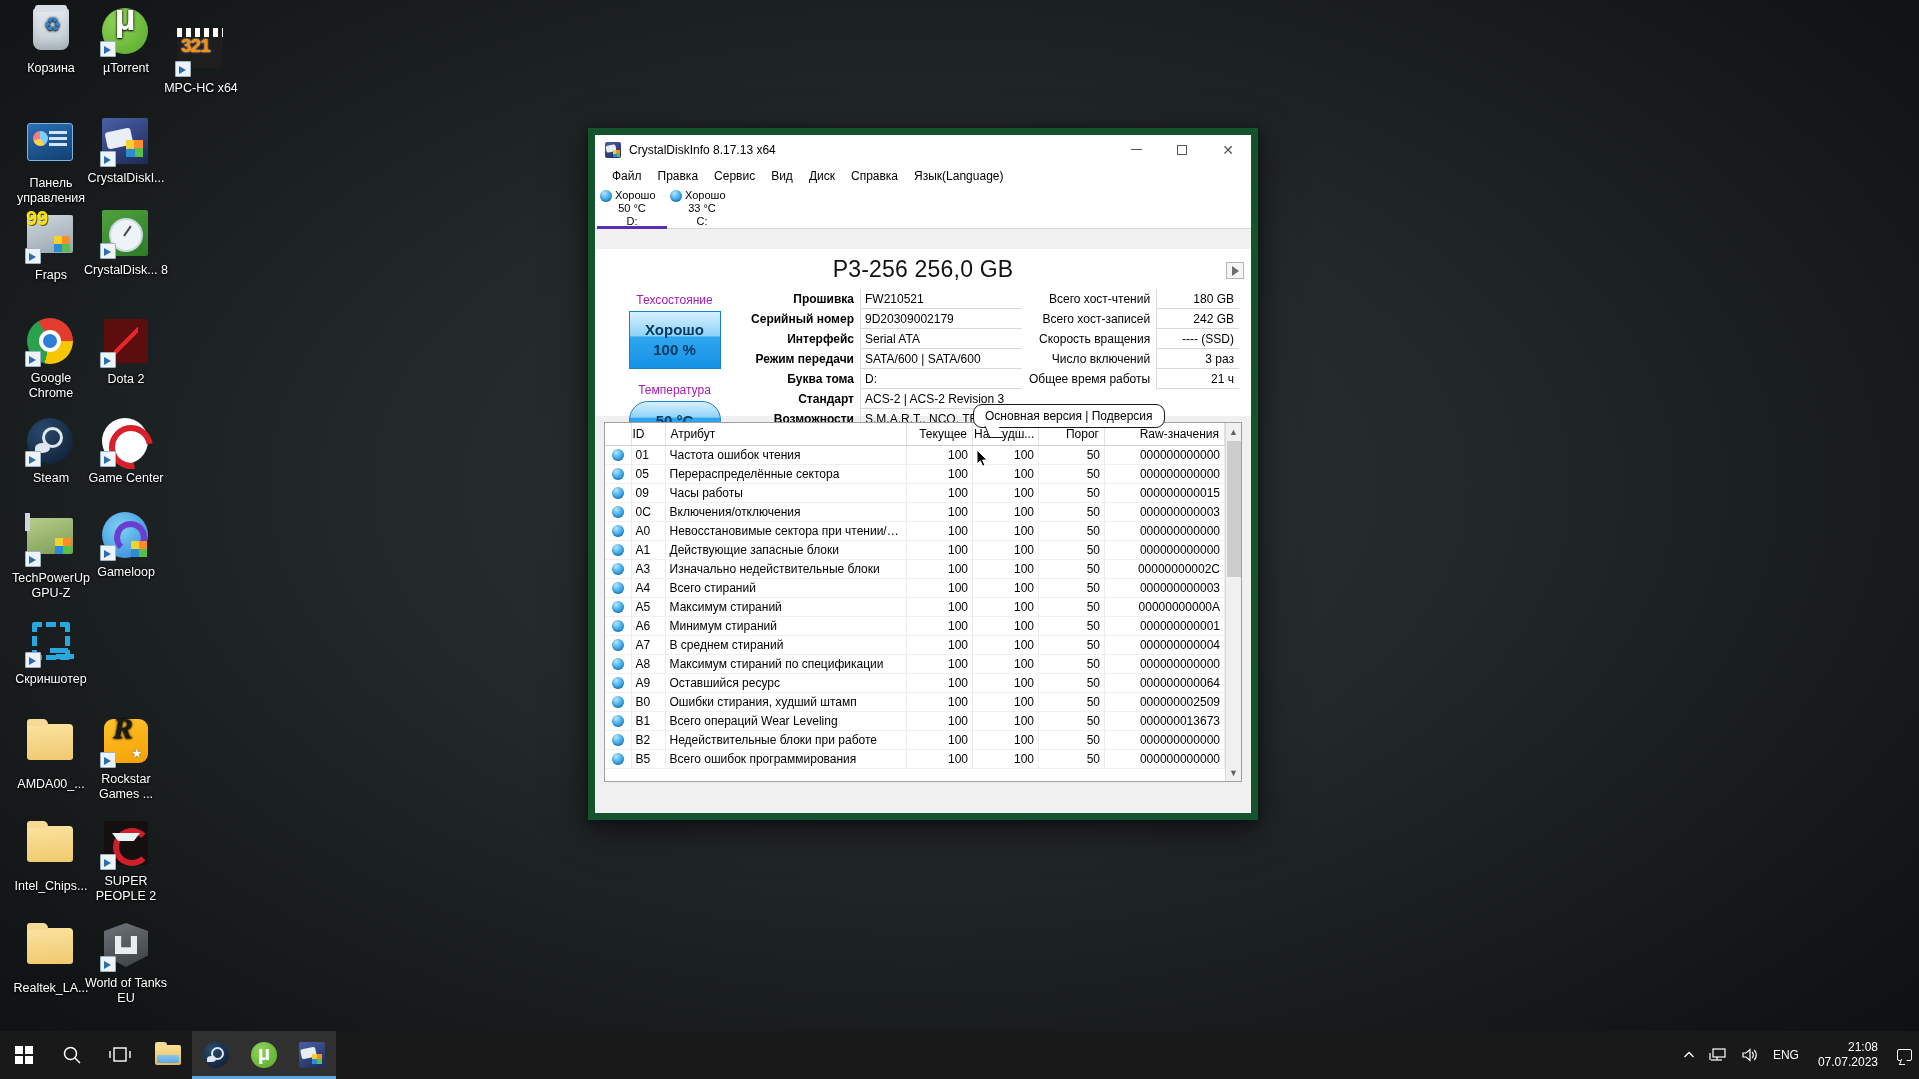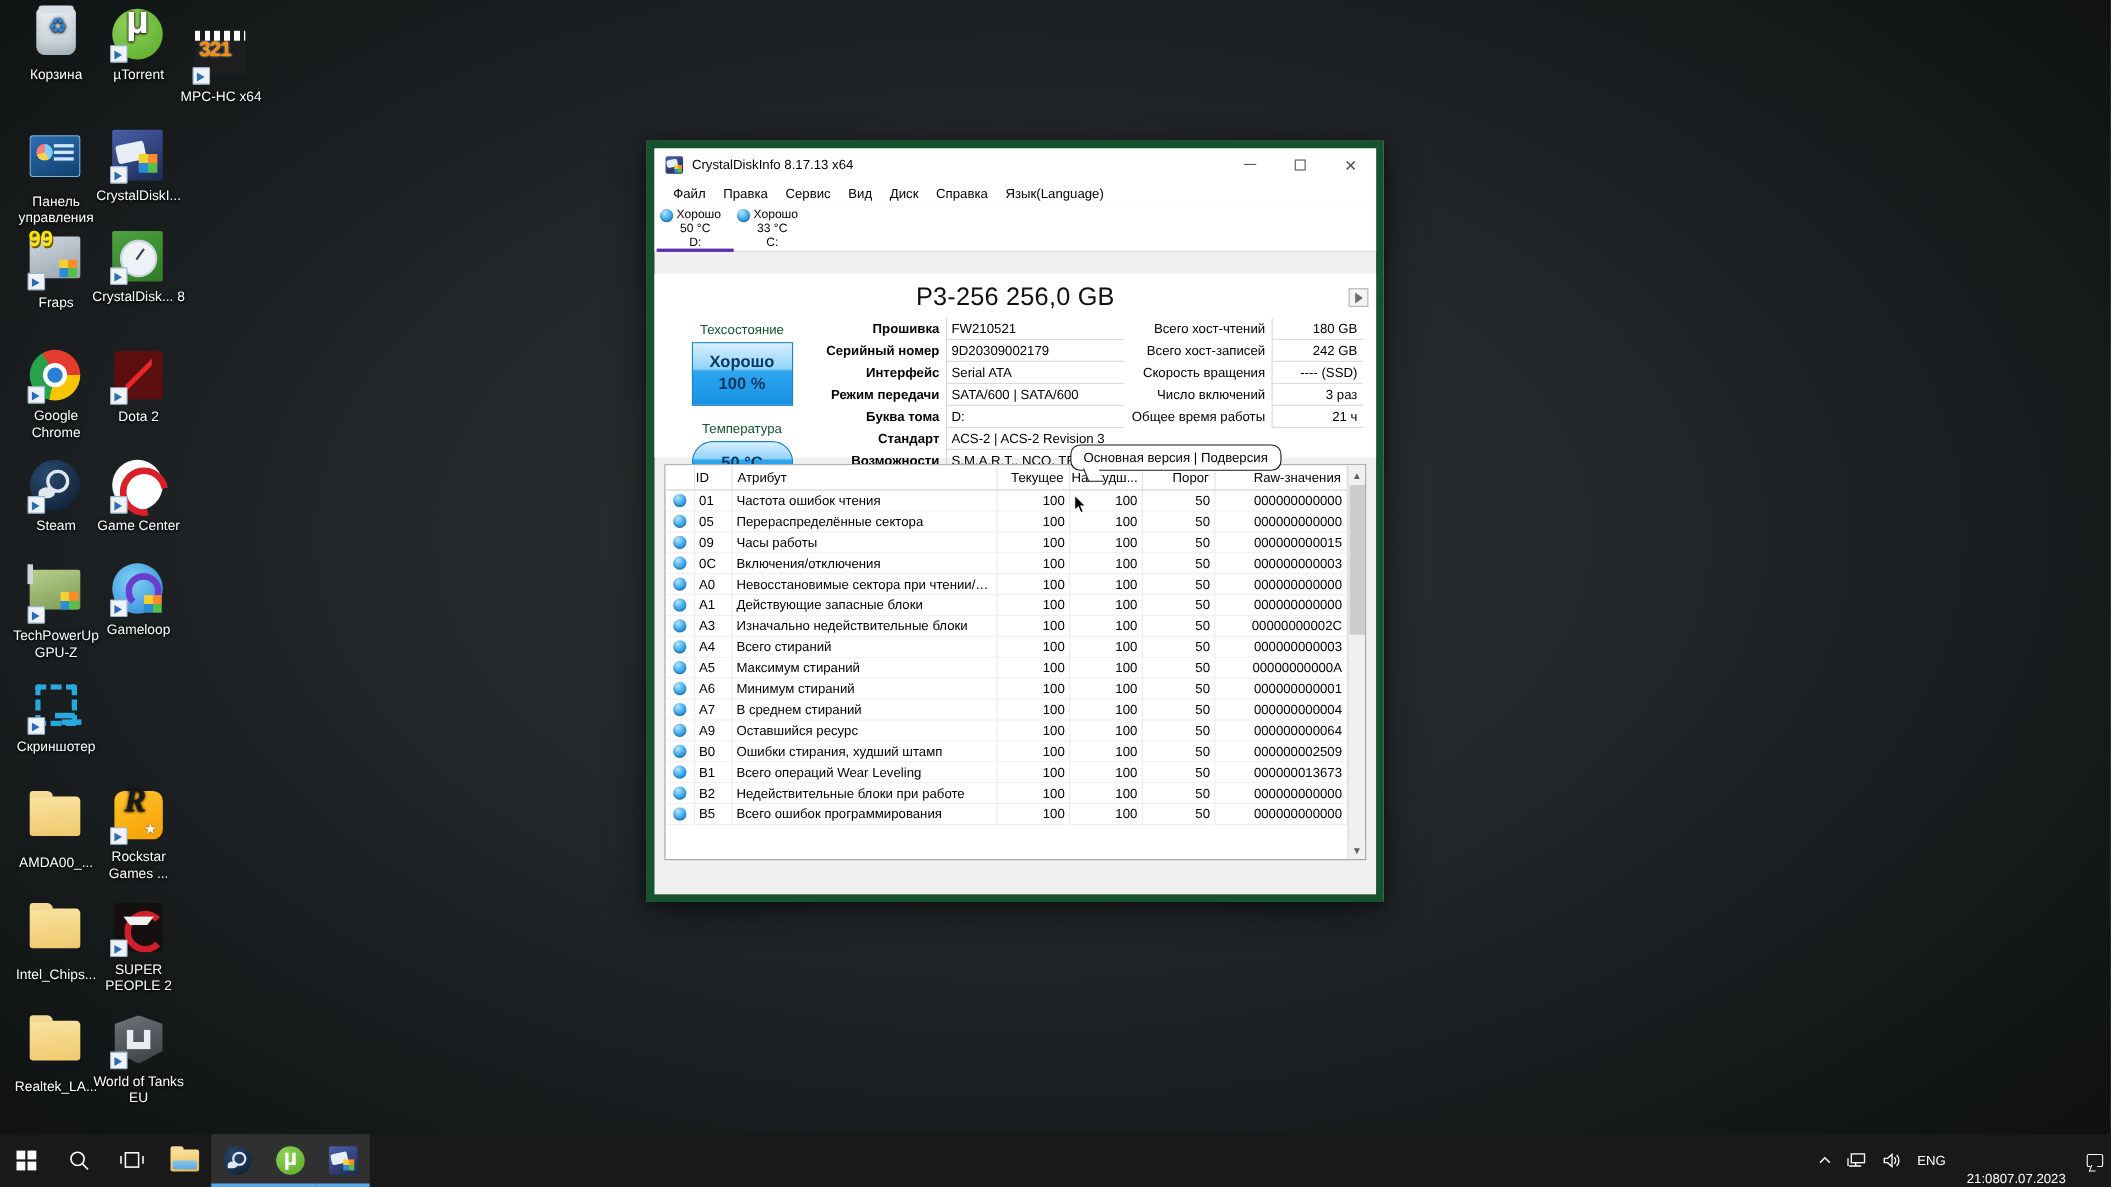--- a/index.html
+++ b/index.html
@@ -180,21 +180,21 @@
   .ti-cdi::before{content:"";position:absolute;left:2px;top:6px;width:15px;height:10px;background:#e8eef5;border-radius:2px;transform:rotate(-12deg);}
   .ti-cdi::after{content:"";position:absolute;right:3px;bottom:4px;width:10px;height:10px;
     background:conic-gradient(#ff8b2b 0 25%,#57c04a 25% 50%,#2b8bd4 50% 75%,#f2d22e 75% 100%);}
 
   #tray {
     margin-left:auto; display:flex; align-items:center; height:48px;
     color:#fff; font-size:12px;
   }
   .tray-item { padding: 0 7px; height:48px; display:flex;align-items:center;justify-content:center; cursor:default; }
   #tray-clock {
-    display:flex;flex-direction:row;align-items:flex-end;justify-content:center;
+    display:flex;flex-direction:column;align-items:flex-end;justify-content:center;
     line-height:15px; font-size:12px; padding:0 12px; height:48px; cursor:default;
   }
   .notif-box { width:15px;height:12px;border:1.5px solid #fff;border-radius:2px;position:relative; }
   .notif-box::after{content:"";position:absolute;left:2px;bottom:-5px;width:5px;height:5px;
     border-left:1.5px solid #fff;border-bottom:1.5px solid #fff;transform:skewX(-20deg);background:#191919;}
 
   
   #cdi-window {
     position: absolute;
     left: 588px; top: 128px;
@@ -267,21 +267,21 @@
     width: 18px; height: 17px; border: 1px solid #b5b5b5; background: #f4f4f4;
     display: flex; align-items: center; justify-content: center; cursor: default;
   }
   #next-disk-btn .tri {
     width: 0; height: 0; border-left: 7px solid #6d6d6d;
     border-top: 5px solid transparent; border-bottom: 5px solid transparent;
   }
 
   #info-grid { display: flex; margin-top: 6px; }
   #health-col { width: 135px; padding-top: 4px; text-align: center; }
-  .col-cap { font-size: 12px; margin-bottom: 4px; color: #14532d; }
+  .col-cap { font-size: 12px; margin-bottom: 4px; color: #a21caf; }
   #health-badge {
     width: 92px; height: 58px; margin: 0 auto;
     background: linear-gradient(180deg,#d8f0ff 0%,#8fd3f8 42%,#2ea6ef 45%,#1692e5 100%);
     border: 1px solid #1d7fc4;
     display: flex; flex-direction: column; align-items: center; justify-content: center;
     font-weight: 700; color: #063a63; font-size: 15px; line-height: 20px;
   }
   #temp-badge {
     width: 92px; height: 38px; margin: 0 auto;
     background: linear-gradient(180deg,#d8f0ff 0%,#8fd3f8 42%,#2ea6ef 45%,#1692e5 100%);
@@ -757,20 +757,29 @@
               <td class="c-dot"><span class="sdot"></span></td>
               <td class="c-id">A7</td>
               <td class="c-attr">В среднем стираний</td>
               <td class="c-num">100</td>
               <td class="c-num">100</td>
               <td class="c-num">50</td>
               <td class="c-raw">000000000004</td>
             </tr>
             <tr>
               <td class="c-dot"><span class="sdot"></span></td>
+              <td class="c-id">A8</td>
+              <td class="c-attr">Максимум стираний по спецификации</td>
+              <td class="c-num">100</td>
+              <td class="c-num">100</td>
+              <td class="c-num">50</td>
+              <td class="c-raw">000000000000</td>
+            </tr>
+            <tr>
+              <td class="c-dot"><span class="sdot"></span></td>
               <td class="c-id">A9</td>
               <td class="c-attr">Оставшийся ресурс</td>
               <td class="c-num">100</td>
               <td class="c-num">100</td>
               <td class="c-num">50</td>
               <td class="c-raw">000000000064</td>
             </tr>
             <tr>
               <td class="c-dot"><span class="sdot"></span></td>
               <td class="c-id">B0</td>

